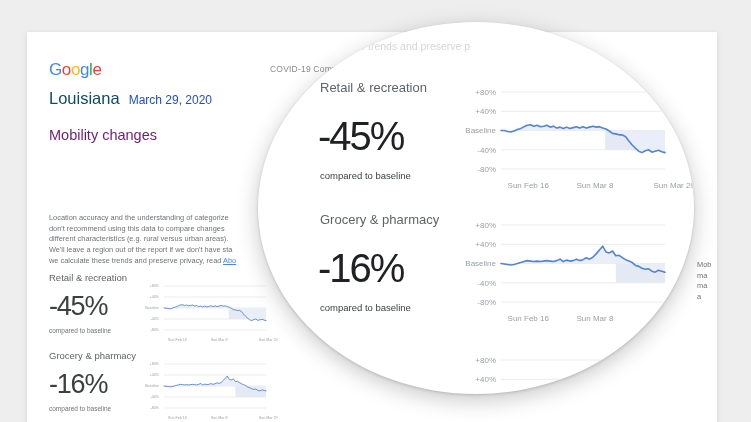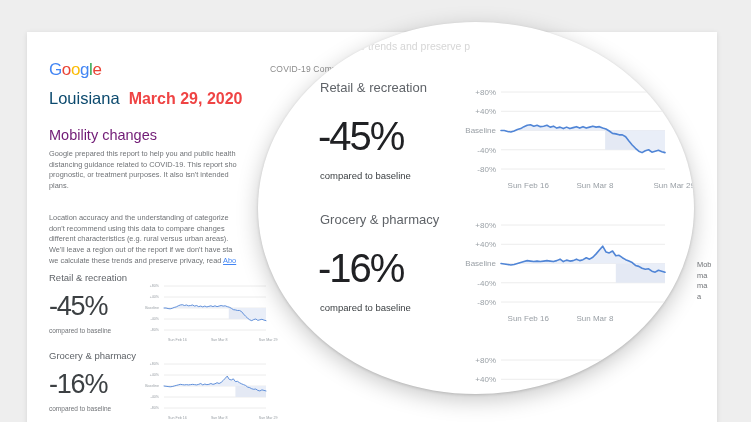--- a/index.html
+++ b/index.html
@@ -22,21 +22,21 @@
   .page-inner { position: relative; width: 100%; height: 100%; }
 
   .brand { position: absolute; left: 22px; top: 28px; font-size: 17px; letter-spacing: -0.4px; font-weight: 400; }
   .brand span { font-family: "Liberation Sans", sans-serif; }
   .g-b { color: #4285F4; } .g-r { color: #EA4335; } .g-y { color: #FBBC05; } .g-g { color: #34A853; }
 
   .hdr-right { position: absolute; left: 243px; top: 32px; font-size: 8.5px; color: #8b8b8b; letter-spacing: 0.2px; white-space: nowrap; }
 
   .region-line { position: absolute; left: 22px; top: 57px; white-space: nowrap; }
   .region { font-size: 16.5px; color: #0c4a6e; font-weight: 400; }
-  .rdate { font-size: 16px; color: #ef4444; font-weight: 700; margin-left: 9px; }
+  .rdate { font-size: 12px; color: #1d4ed8; font-weight: 400; margin-left: 9px; }
 
   .sec-title { position: absolute; left: 22px; top: 95px; font-size: 14.5px; color: #701a75; }
 
   .para { position: absolute; left: 22px; font-size: 7.4px; line-height: 10.6px; color: #6f7276; width: 258px; }
   .p1 { top: 117px; }
   .p2 { top: 181px; }
   .p3 { top: 213px; }
   .lnk { color: #4285F4; text-decoration: underline; }
 
   
@@ -91,24 +91,20 @@
       <div class="brand"><span class="g-b">G</span><span class="g-r">o</span><span class="g-y">o</span><span class="g-b">g</span><span class="g-g">l</span><span class="g-r">e</span></div>
 
       <div class="hdr-right">COVID-19 Commu</div>
 
       <div class="region-line">
         <span class="region">Louisiana</span><span class="rdate">March 29, 2020</span>
       </div>
 
       <div class="sec-title">Mobility changes</div>
 
-      <div class="para p1" style="white-space: pre-line;">Google prepared this report to help you and public health 
-distancing guidance related to COVID-19. This report sho
-prognostic, or treatment purposes. It also isn't intended
-plans.</div>
       <div class="para p2" style="white-space: pre-line;">Location accuracy and the understanding of categorize
 don't recommend using this data to compare changes 
 different characteristics (e.g. rural versus urban areas).</div>
       <div class="para p3">
         <span>We'll leave a region out of the report if we don't have sta</span><br>
         <span>we calculate these trends and preserve privacy, read </span><span class="lnk">Abo</span>
       </div>
 
       <div class="metric m1">
         <div class="m-title">Retail &amp; recreation</div>

